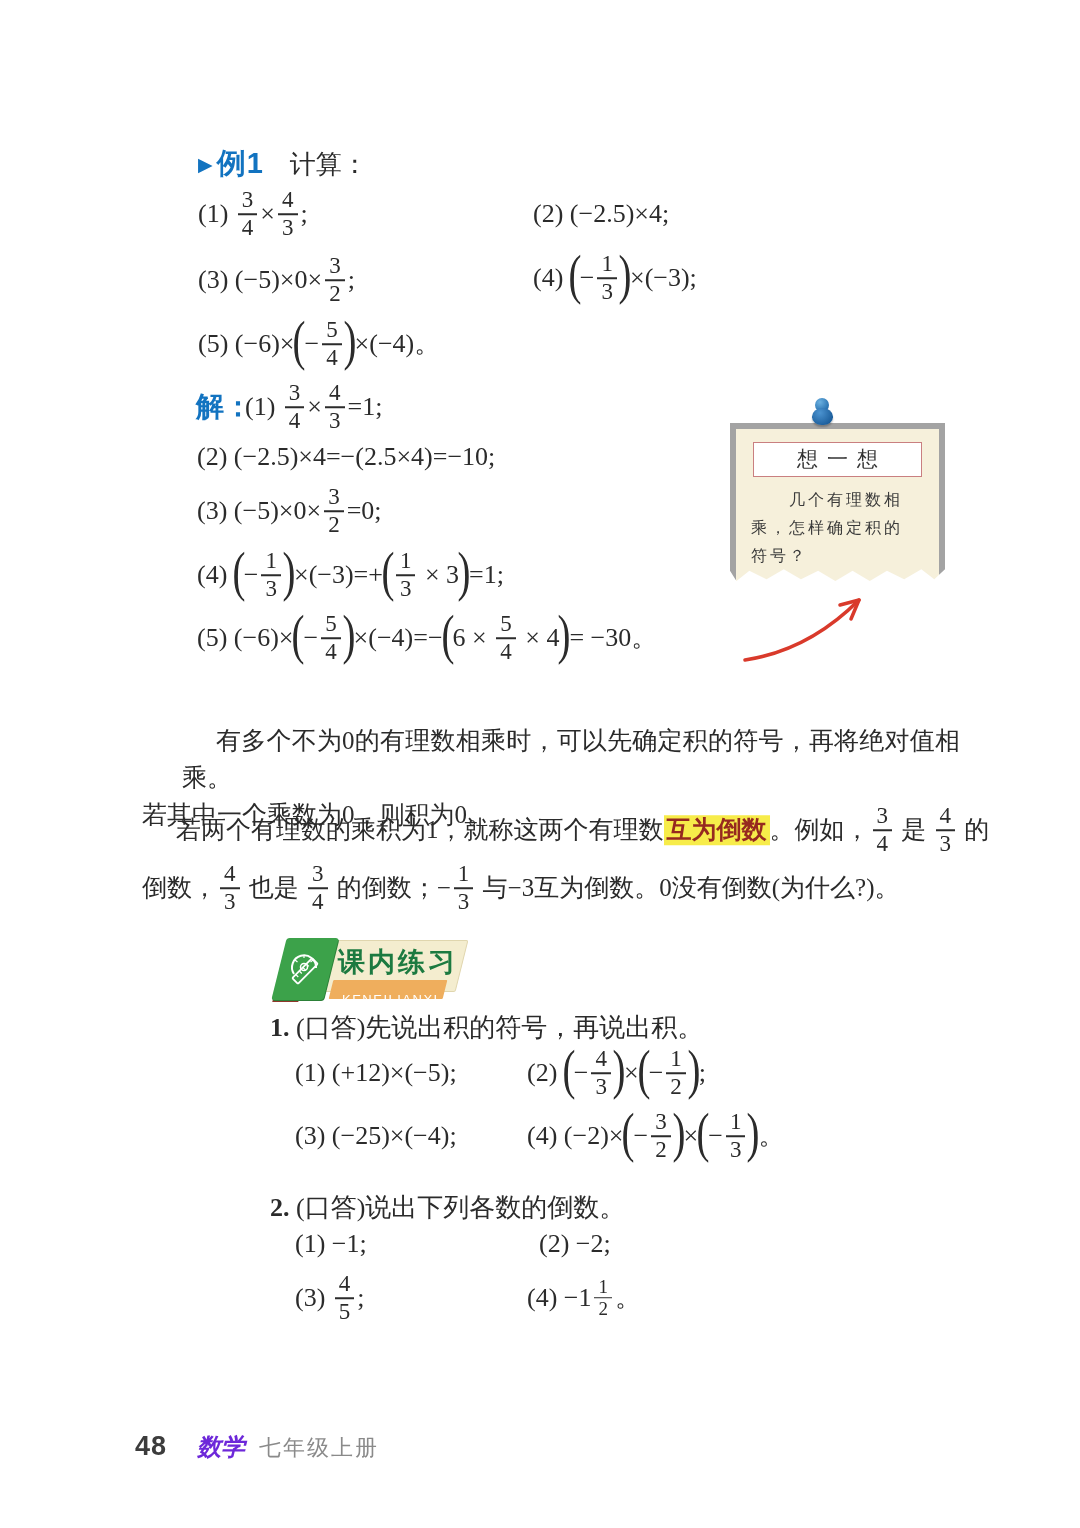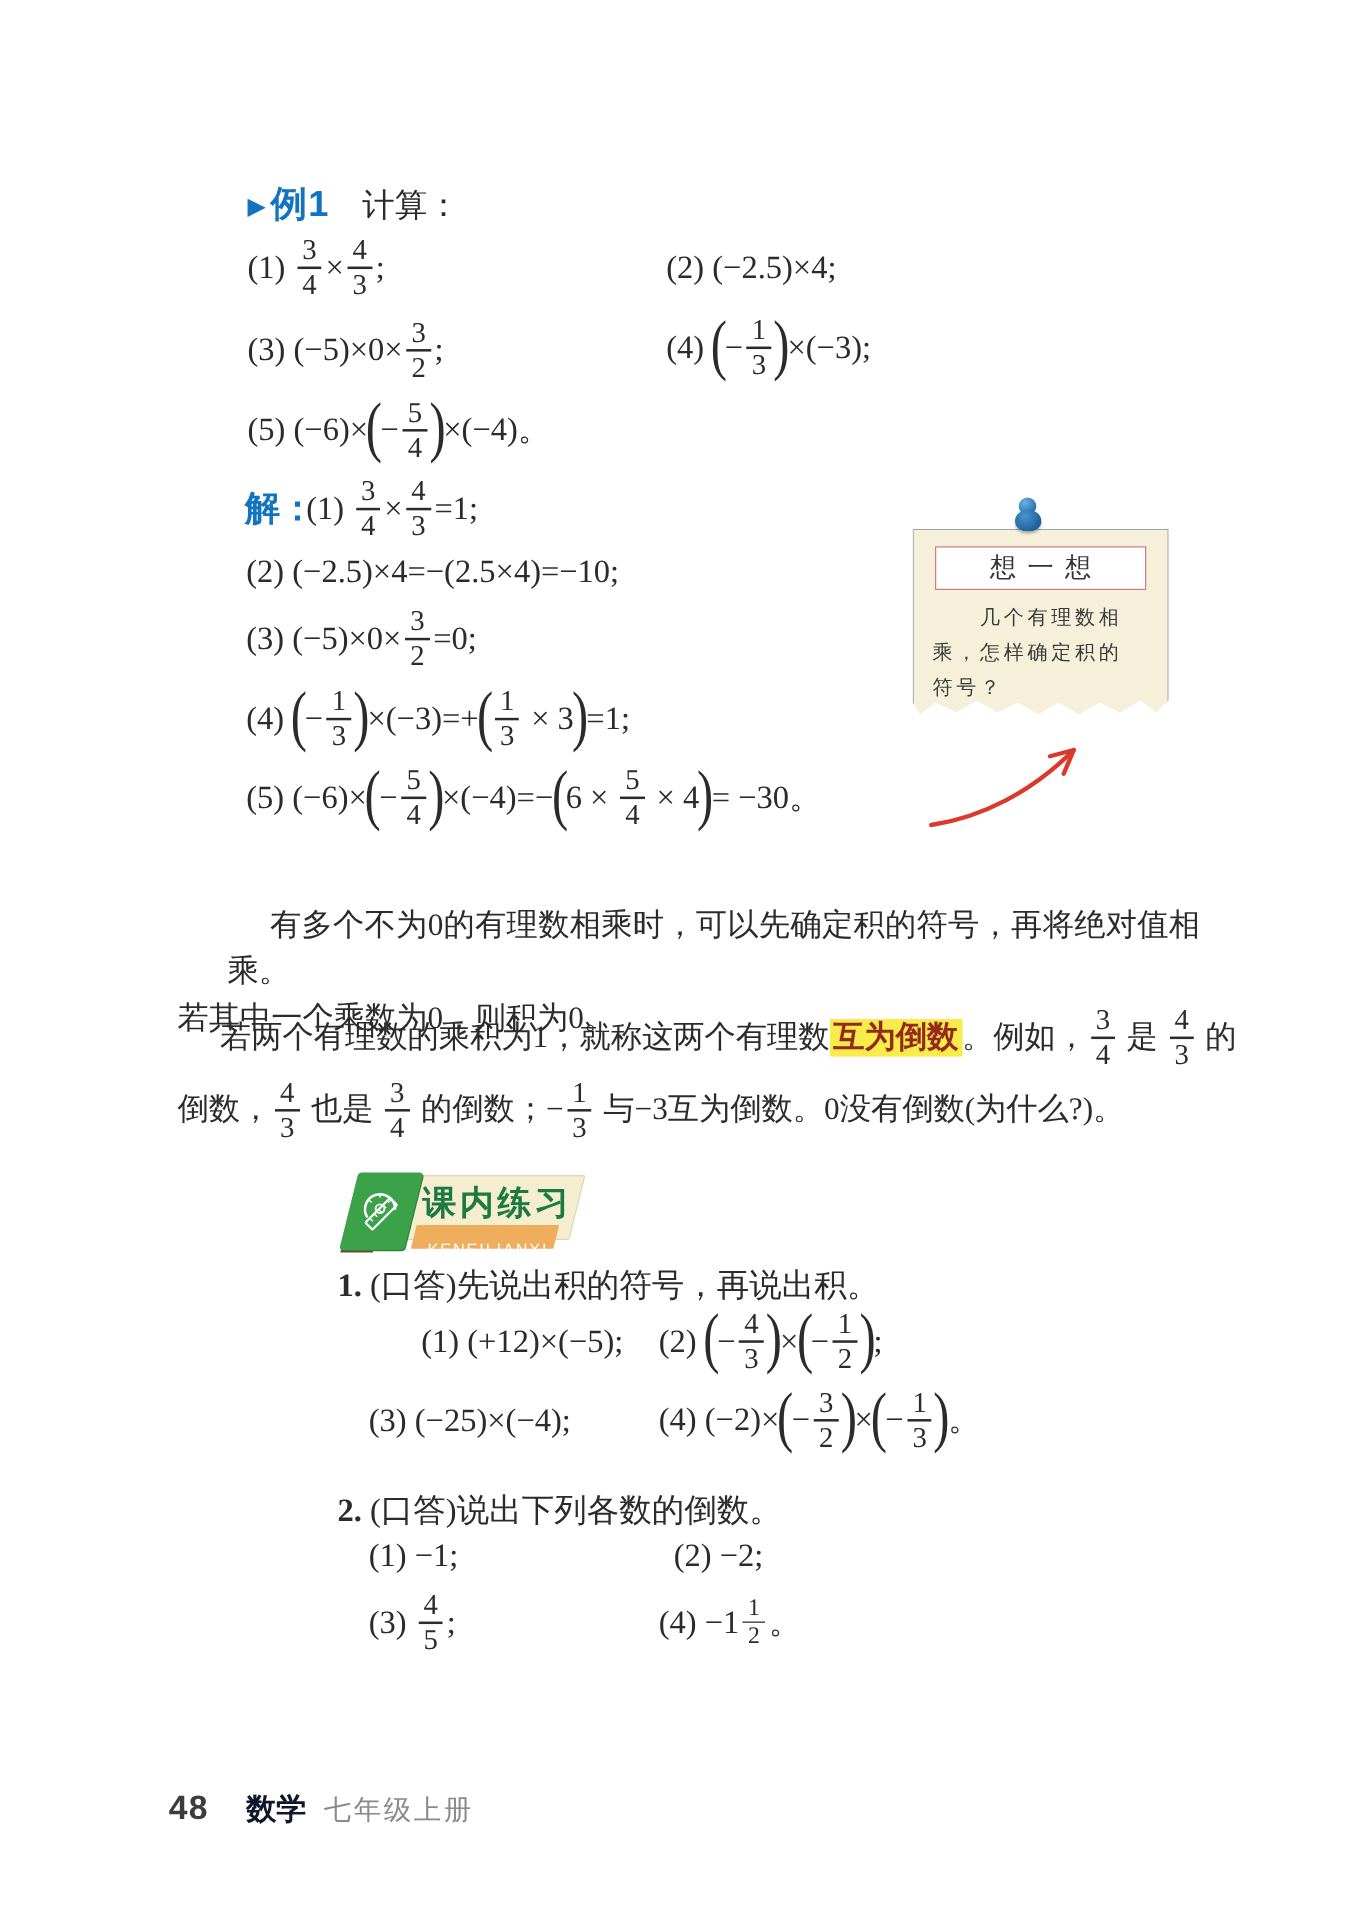--- a/index.html
+++ b/index.html
@@ -29,21 +29,21 @@
   .ex-title{color:#1273c0;font-weight:bold;font-size:29px;
             font-family:"Liberation Sans","DejaVu Sans",sans-serif;letter-spacing:1px;}
   .ex-sub{font-size:26px;margin-left:26px;color:#2b2b2b;}
   .sol-label{position:absolute;left:196px;top:407px;transform:translateY(-50%);
              color:#1273c0;font-weight:bold;font-size:28px;
              font-family:"Liberation Sans","DejaVu Sans",sans-serif;}
 
   
   .note-wrap{position:absolute;left:728px;top:398px;width:210px;height:200px;}
   .note{position:absolute;left:2px;top:25px;width:203px;height:156px;background:#f6f0db;
-        border:1px solid #a3a3a3;
+        border:6px solid #a3a3a3;
         clip-path:polygon(0 0,100% 0,100% 87%,95% 93%,89% 87%,81% 93%,73% 88%,65% 94%,57% 88%,49% 94%,41% 88%,33% 93%,25% 87%,17% 93%,9% 88%,3% 94%,0 88%);
         filter:drop-shadow(3px 3px 3px rgba(110,100,70,.45));}
   .note-title{margin:13px 17px 0;background:#ffffff;border:1px solid #c97f80;text-align:center;
               font-size:21px;letter-spacing:9px;padding:2px 0 3px;color:#333;text-indent:9px;}
   .note-body{margin:9px 15px 0;font-size:16px;line-height:28px;letter-spacing:3px;color:#3a3a3a;}
   .note-body div{white-space:pre;}
   .pin{position:absolute;left:82px;top:0;width:24px;height:40px;z-index:2;}
   .pin-top{width:14px;height:14px;border-radius:50%;margin:0 auto;
            background:radial-gradient(circle at 35% 30%,#6bb0e0,#0f5a9e);}
   .pin-base{width:21px;height:17px;border-radius:50% 50% 45% 45%;margin:-4px auto 0;
@@ -69,21 +69,21 @@
   .b-green svg{transform:skewX(14deg);}
   .b-title{position:absolute;left:66px;top:8px;font-family:"Liberation Sans","DejaVu Sans",sans-serif;
            font-weight:bold;font-size:27px;color:#1c7a40;letter-spacing:3px;}
   .b-sub{position:absolute;left:70px;top:56px;font-family:Liberation Sans, sans-serif;
          font-size:13px;color:#ffffff;letter-spacing:1.5px;}
 
   
   .footer{position:absolute;left:93px;top:1431px;display:flex;align-items:baseline;
           font-family:"Liberation Sans","DejaVu Sans",sans-serif;}
   .f-num{font-size:27px;font-weight:bold;color:#3c3c3c;letter-spacing:1px;margin-left:42px;}
-  .f-subject{font-size:24px;font-weight:bold;color:#0f172a;margin-left:30px;}
+  .f-subject{font-size:24px;font-weight:bold;color:#6d28d9;margin-left:30px;font-style:italic;}
   .f-volume{font-size:22px;color:#8a8a8a;margin-left:14px;letter-spacing:2px;text-align:right;}
 </style>
 </head>
 <body>
 
 <div id="page">
 
   <div class="ex-header">
     <span class="ex-marker">▶</span>
     <span class="ex-title">例1</span>
@@ -232,21 +232,21 @@
       </svg>
     </div>
     <div class="b-title">课内练习</div>
     <div class="b-sub">KENEILIANXI</div>
   </div>
 
   <div class="mline" style="left:270px;top:1028px;">
       <span class="bold">1. </span>
       <span class="mtxt">(口答)先说出积的符号，再说出积。</span>
     </div>
-  <div class="mline" style="left:295px;top:1073px;margin-left:42px;">
+  <div class="mline" style="left:295px;top:1073px;">
       <span class="mtxt">(1) (+12)×(−5);</span>
     </div>
   <div class="mline" style="left:527px;top:1073px;">
       <span class="mtxt">(2) </span>
       <span class="bigp">(</span>
       <span class="mtxt">−</span>
       <span class="frac"><span class="num">4</span><span class="den">3</span></span>
       <span class="bigp">)</span>
       <span class="mtxt">×</span>
       <span class="bigp">(</span>

